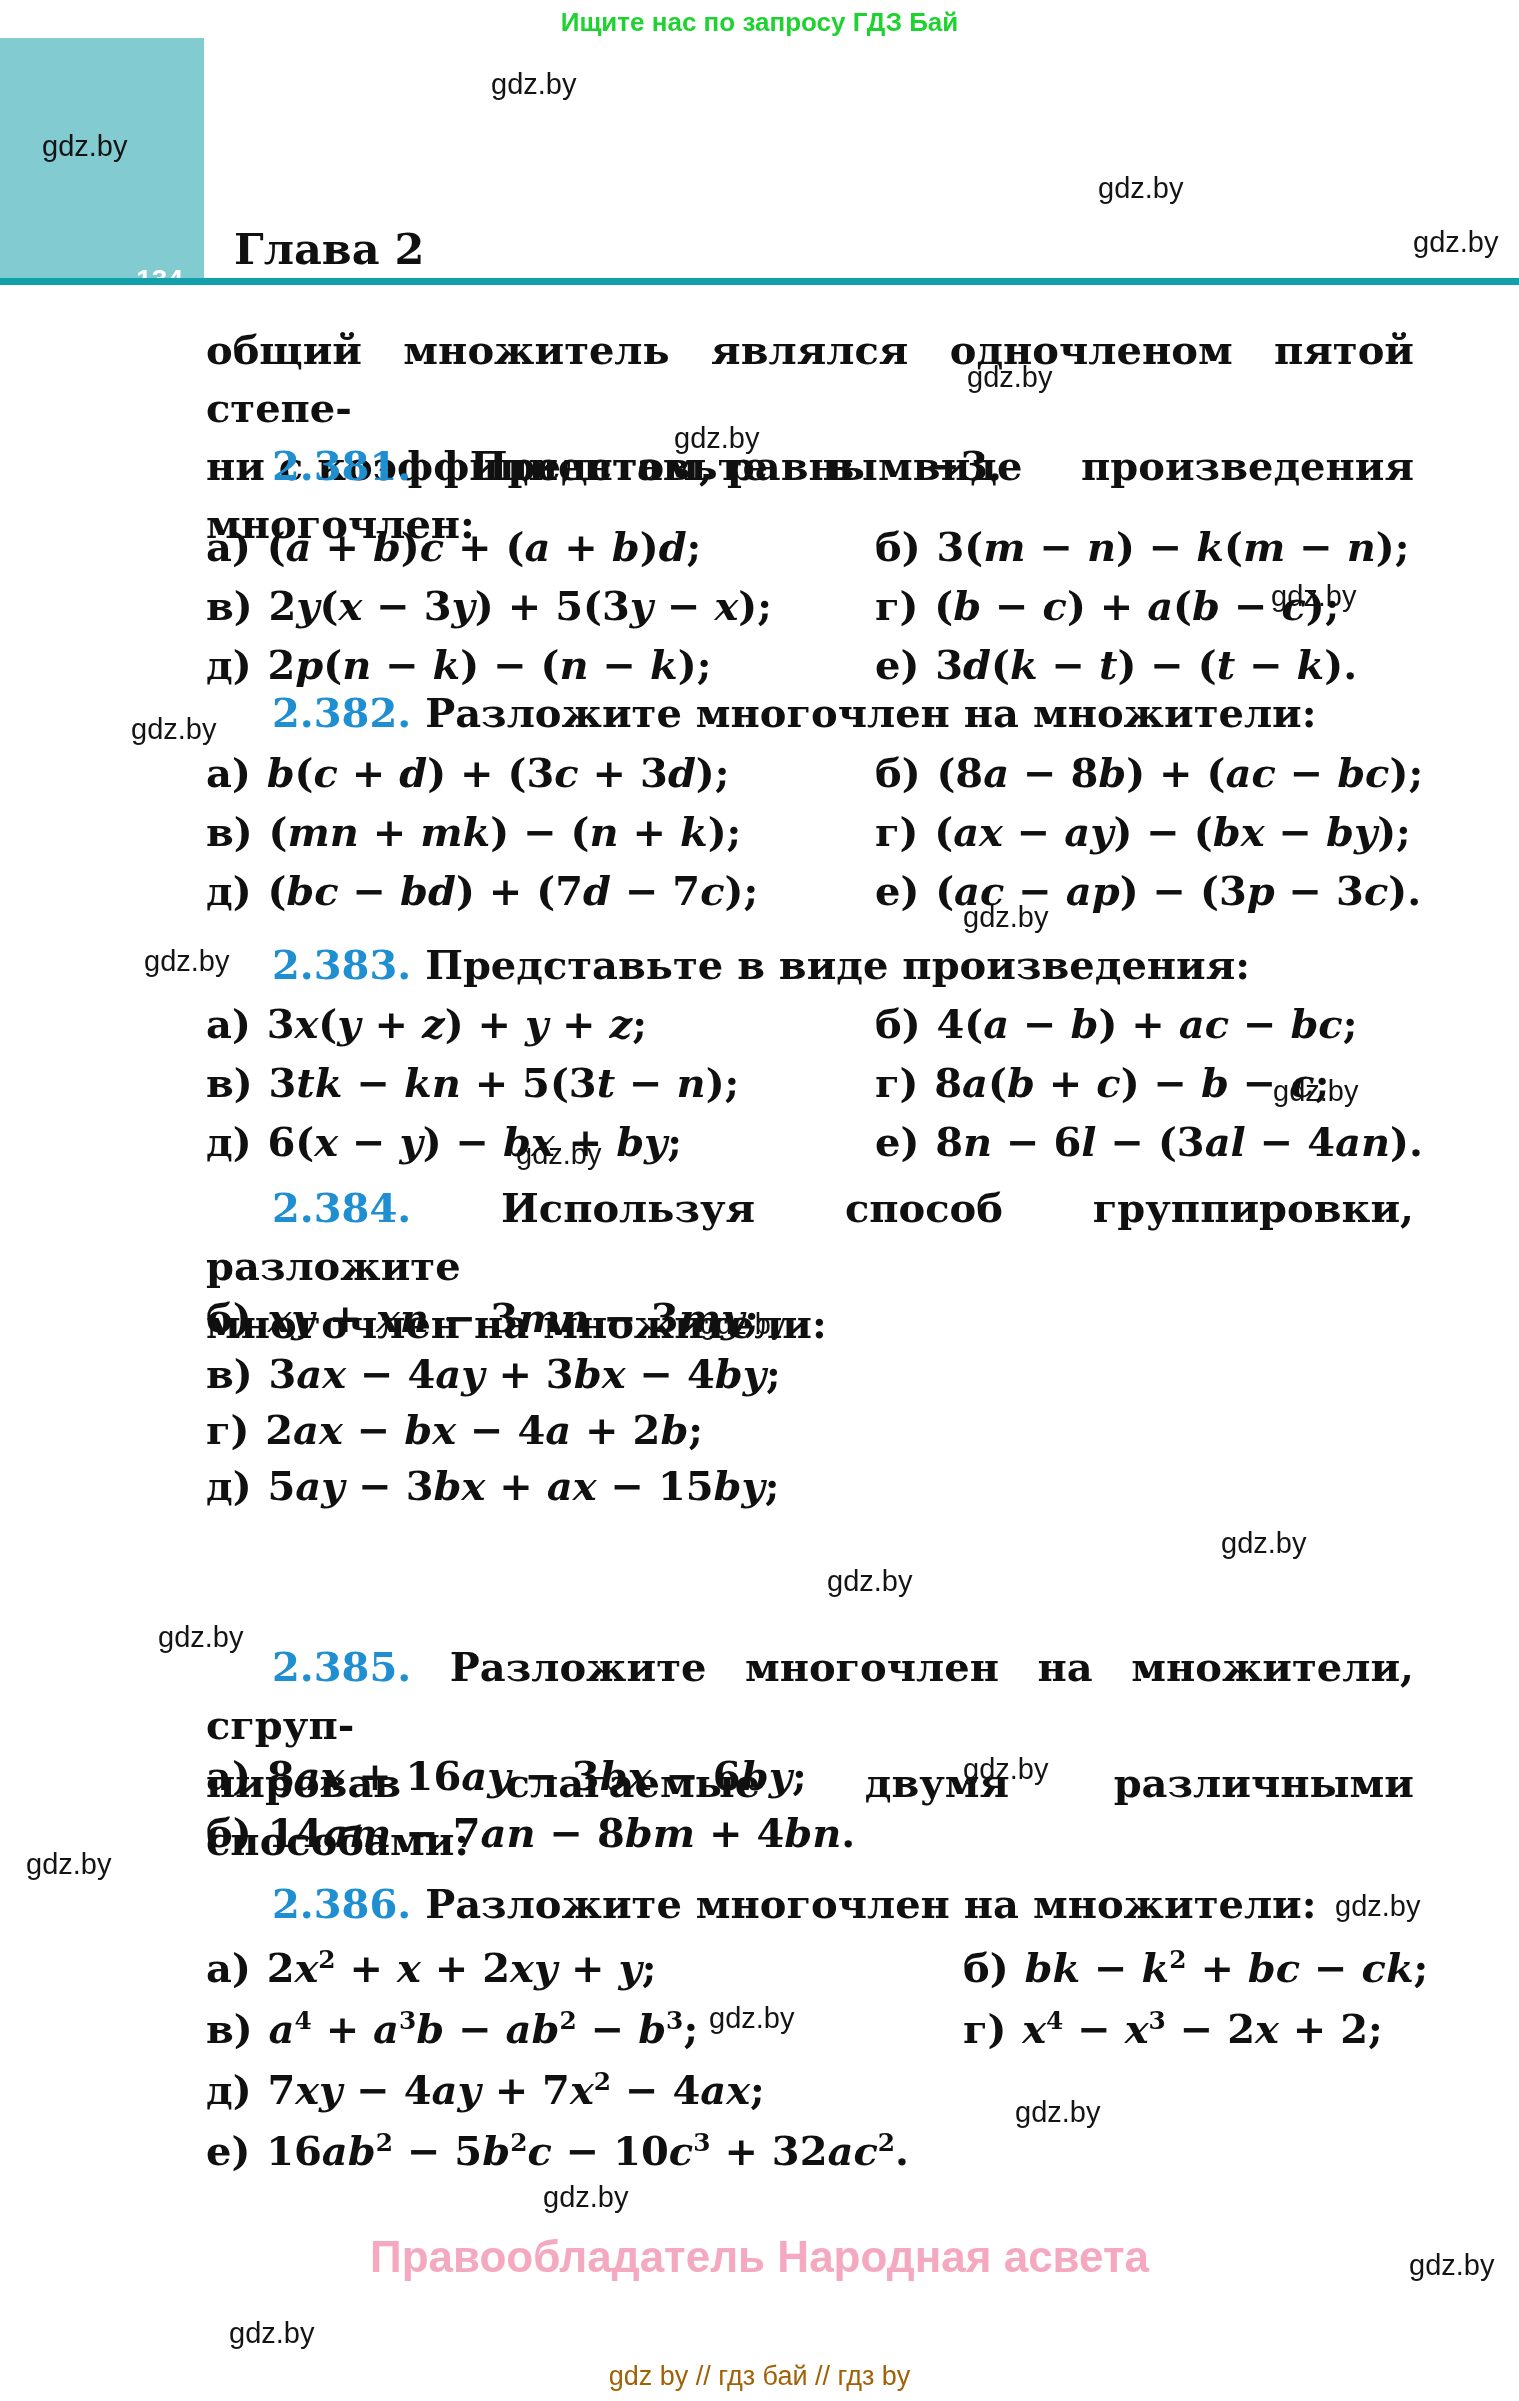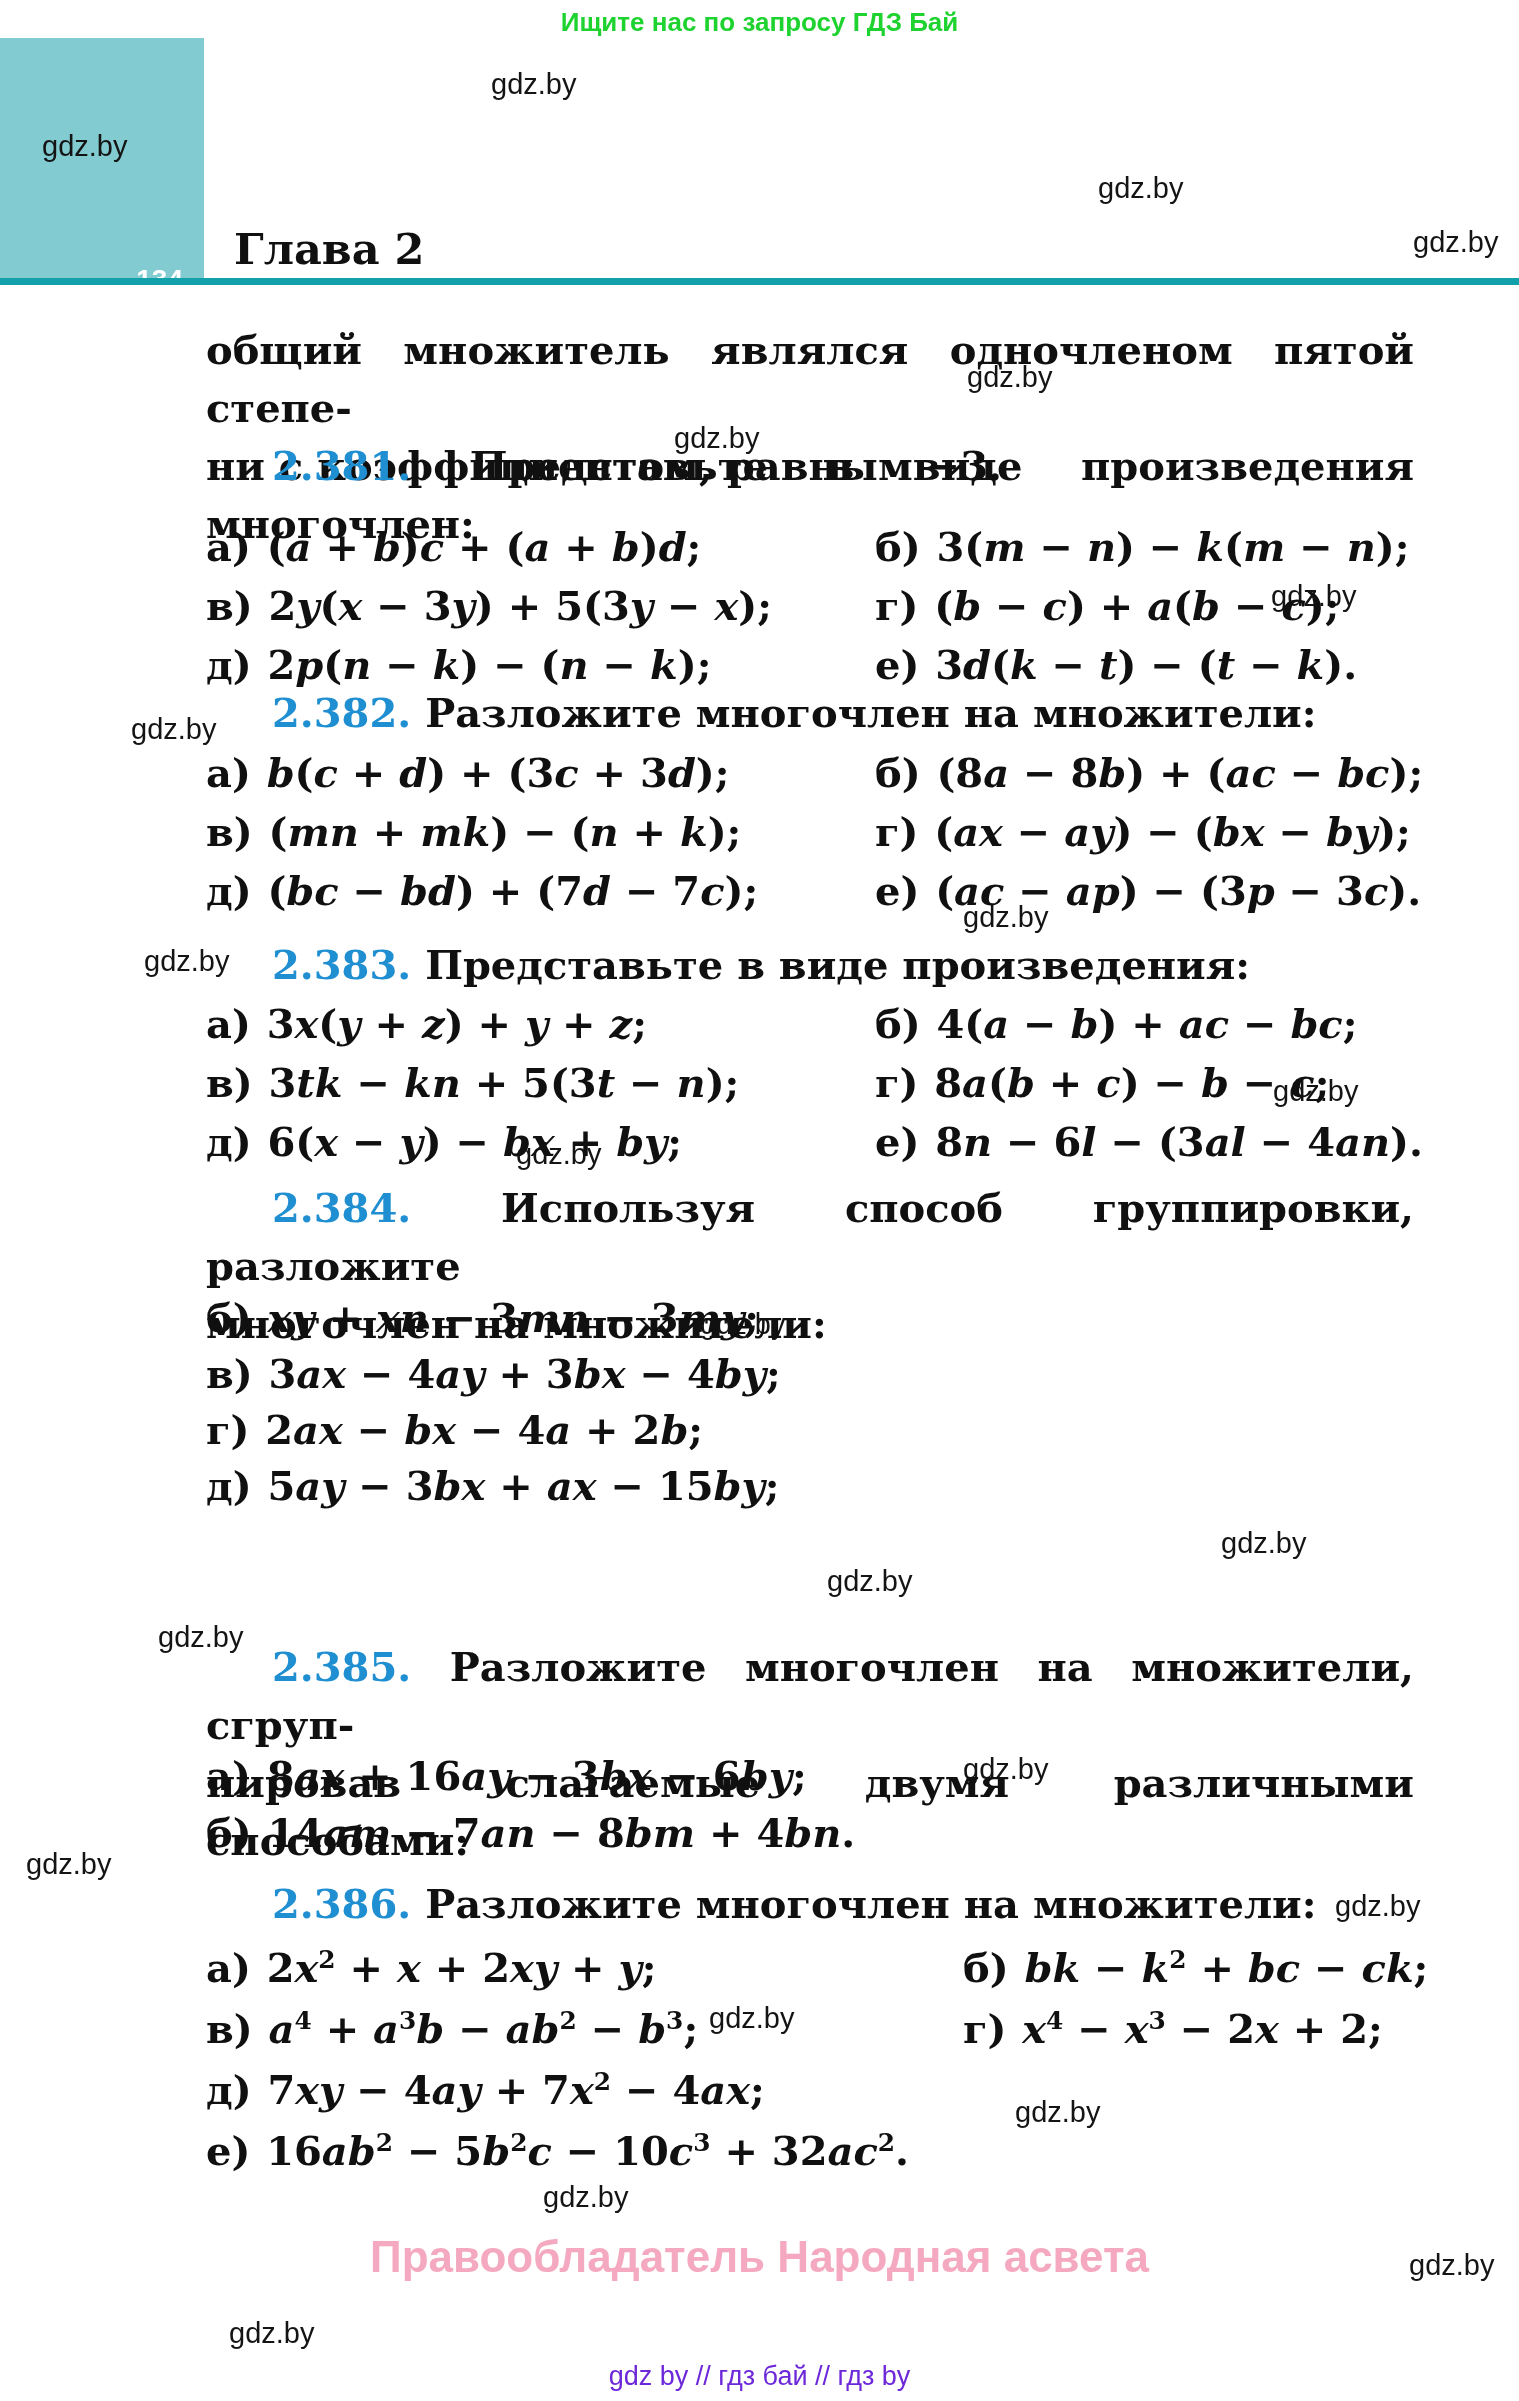--- a/index.html
+++ b/index.html
@@ -22,21 +22,21 @@
   .num{color:#1f8fd2;}
   .grid2{display:grid;grid-template-columns:669px 1fr;}
   .gridw{display:grid;grid-template-columns:757px 1fr;}
   .it{white-space:nowrap;}
   .lbl{margin-right:15.8px;}
   i{font-style:italic;}
   sup{font-size:62%;line-height:0;vertical-align:super;}
   .pink{position:absolute;top:2232px;left:0;width:100%;text-align:center;
         font-family:"Liberation Sans",sans-serif;font-weight:700;font-size:44px;color:#f4a9c0;}
   .links{position:absolute;top:2361px;left:0;width:100%;text-align:center;
-         font-family:"Liberation Sans",sans-serif;font-weight:400;font-size:27px;color:#6d28d9;}
+         font-family:"Liberation Sans",sans-serif;font-weight:400;font-size:27px;color:#a16207;}
 </style>
 </head>
 <body>
 
 <div class="page">
 
   <div class="banner">Ищите нас по запросу ГДЗ Бай</div>
 
   <div class="teal-block">
     <span class="block-wm">gdz.by</span>

